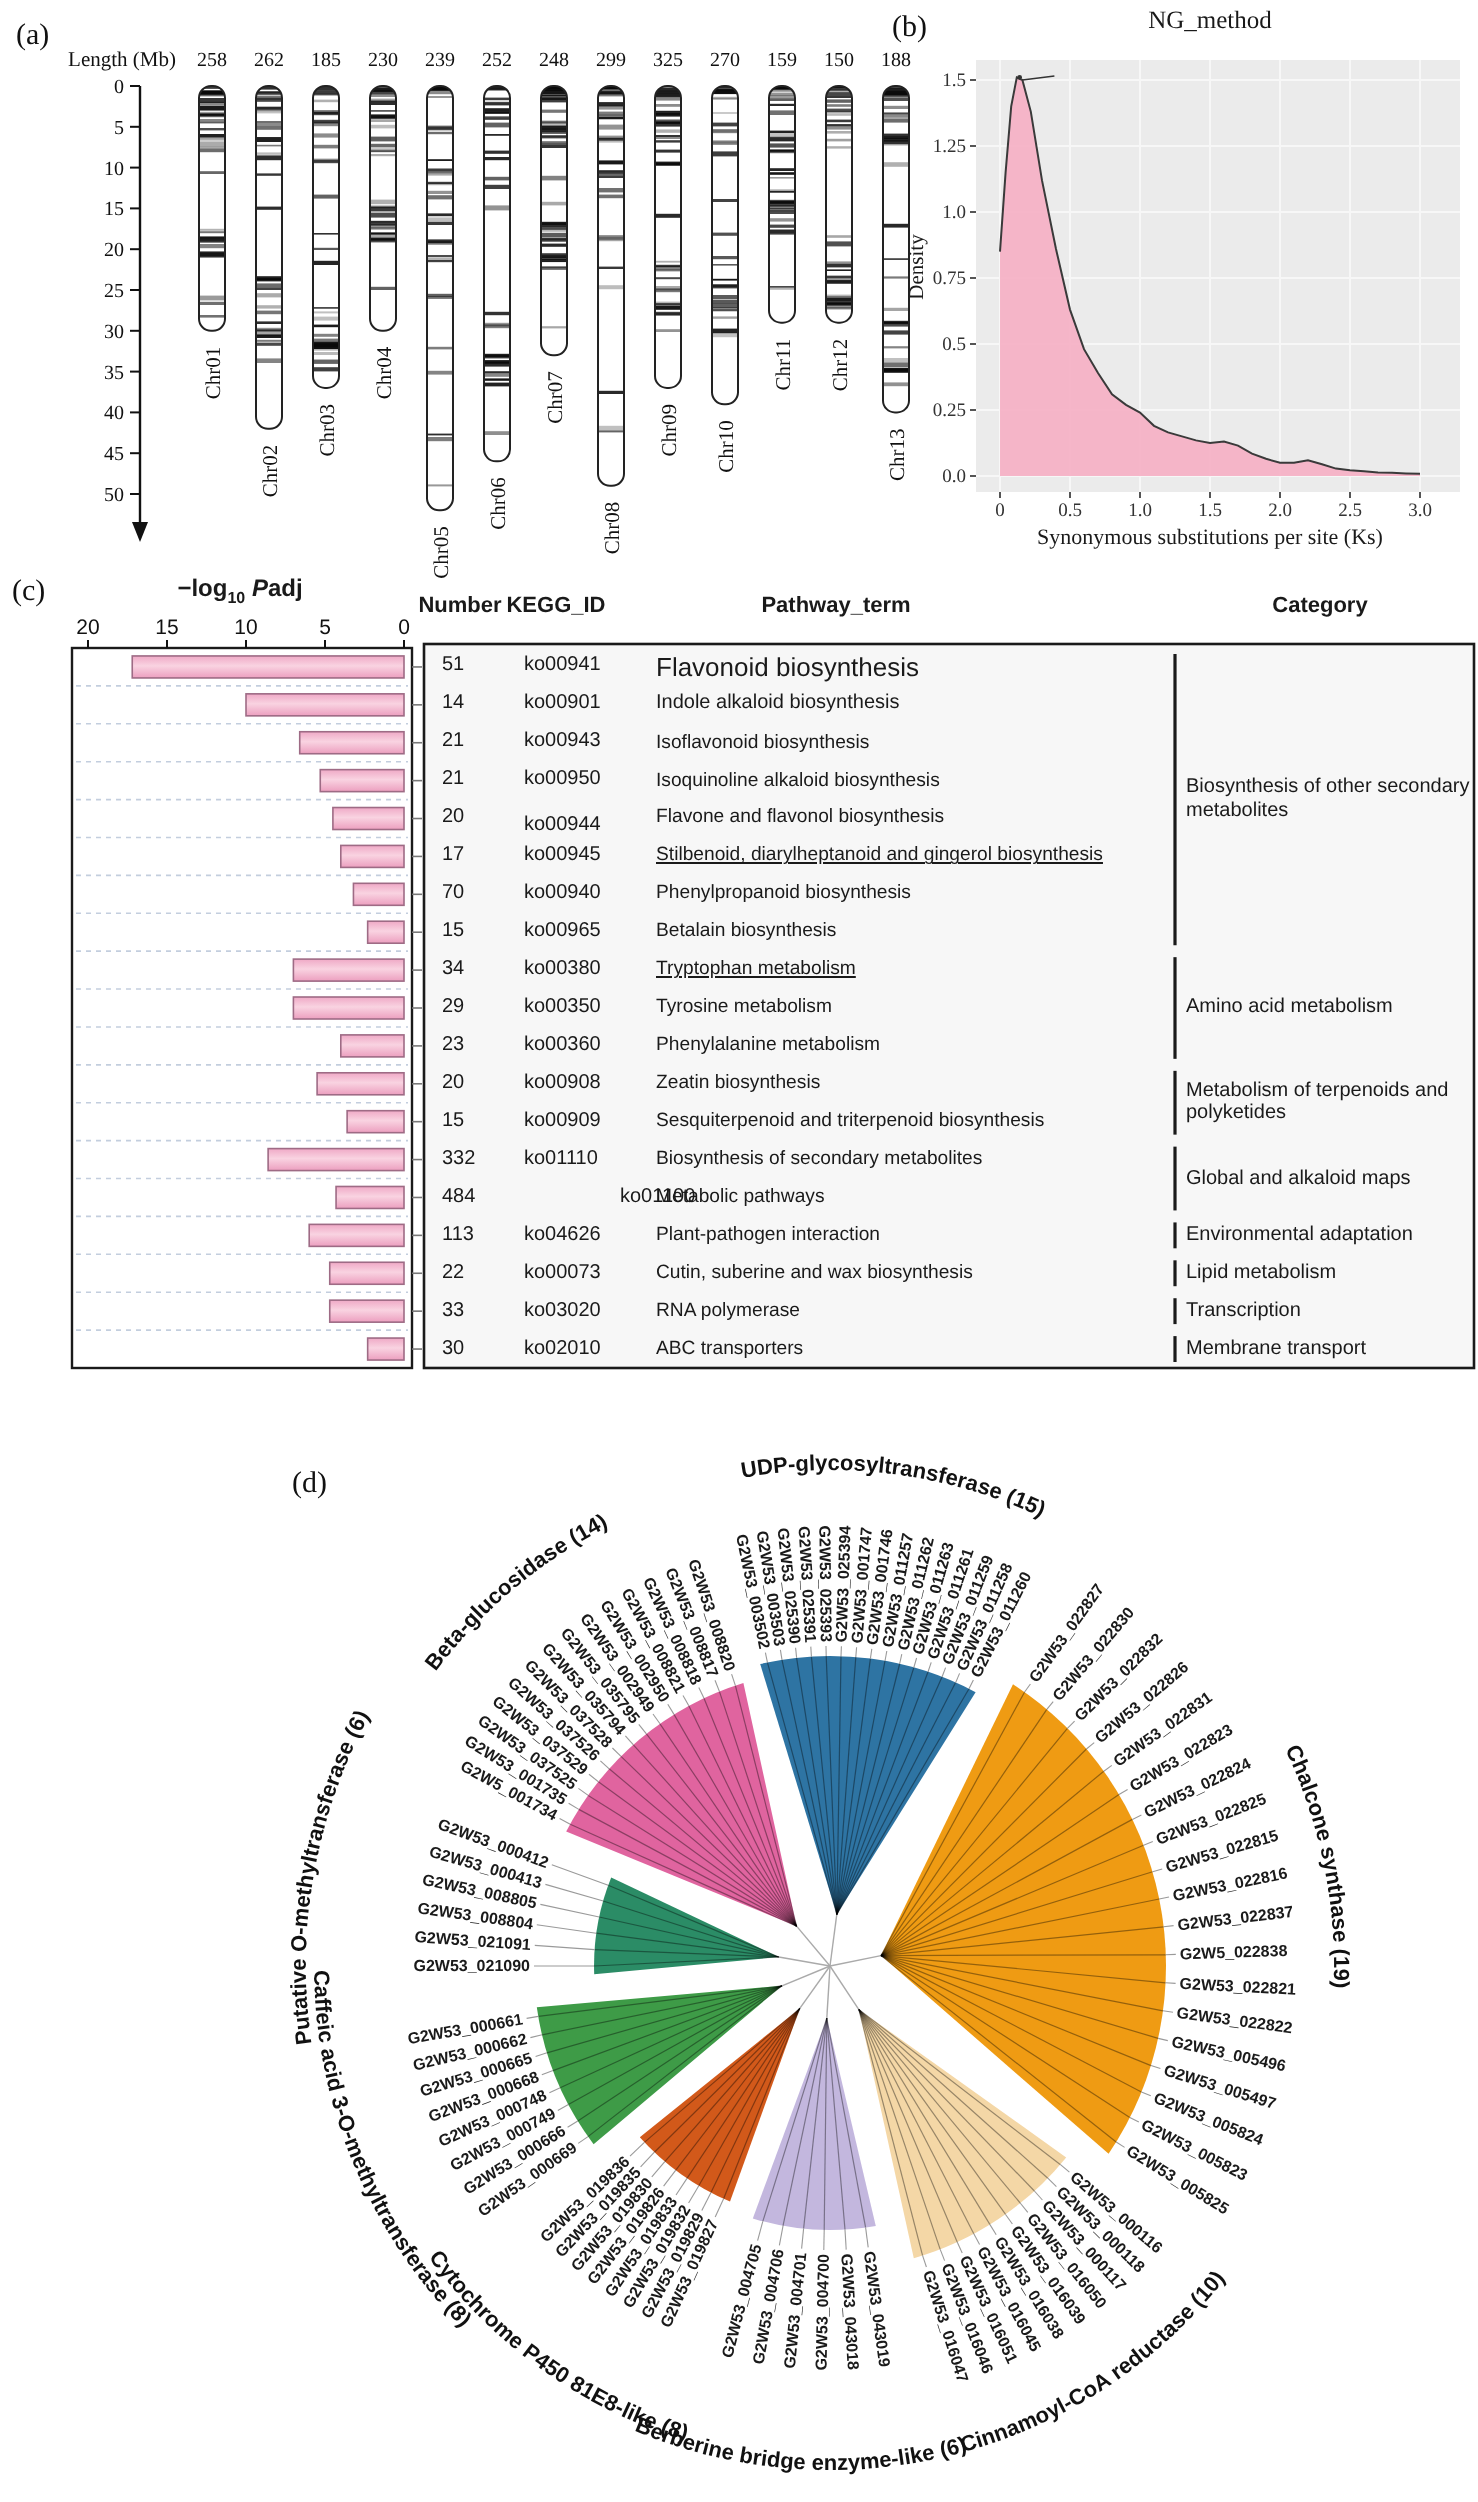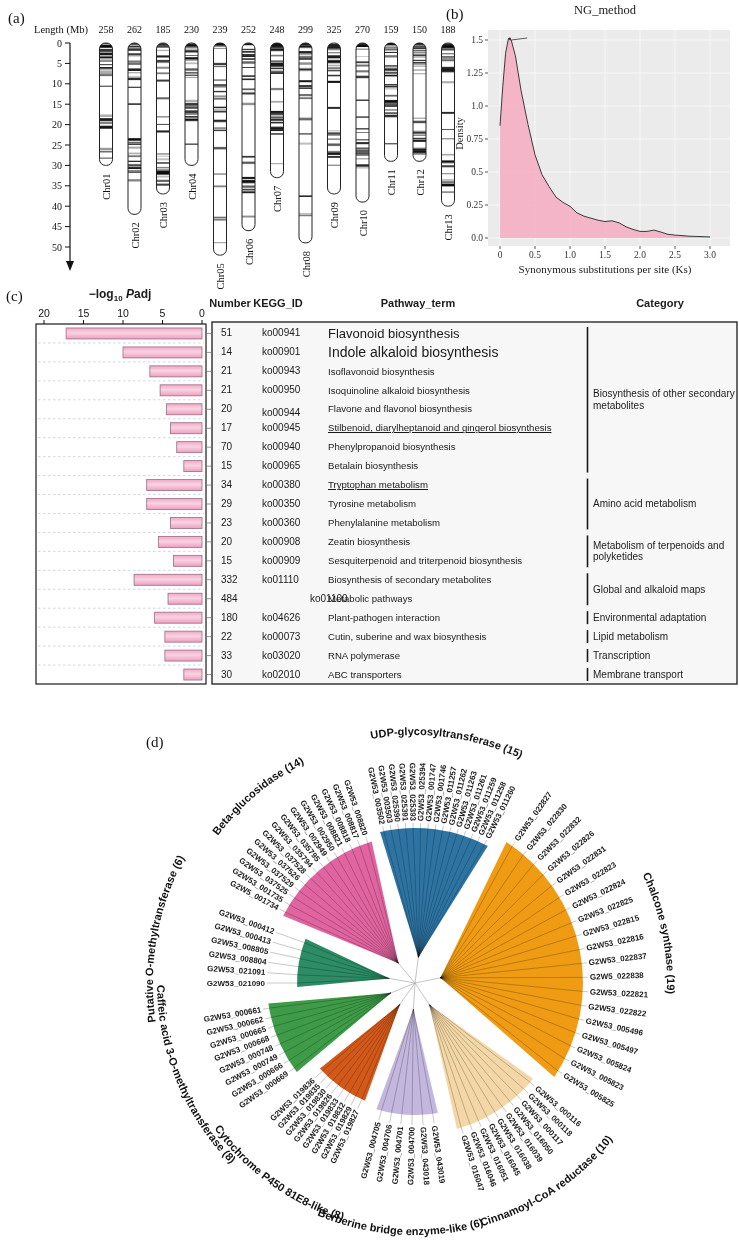--- a/index.html
+++ b/index.html
@@ -791,21 +791,21 @@
       <line x1="587.5" y1="340.1578947368421" x2="587.5" y2="353.1052631578947" stroke="#1a1a1a" stroke-width="1.6"></line>
       <line x1="587.5" y1="359.1052631578947" x2="587.5" y2="372.0526315789473" stroke="#1a1a1a" stroke-width="1.6"></line>
       <line x1="587.5" y1="378.0526315789473" x2="587.5" y2="391" stroke="#1a1a1a" stroke-width="1.6"></line>
     </svg>
   <div id="tbl-c">
       <div class="abs rowtxt" style="left: 221px; top: 324px; width: 34px; height: 18.9474px; display: flex; align-items: center;">51</div>
       <div class="abs rowtxt" style="left: 262px; top: 324px; width: 52px; height: 18.9474px; display: flex; align-items: center;">ko00941</div>
       <div class="abs rowtxt" style="left: 328px; top: 324px; width: 256px; height: 18.9474px; display: flex; align-items: center; font-size: 13px;">Flavonoid biosynthesis</div>
       <div class="abs rowtxt" style="left: 221px; top: 342.95px; width: 34px; height: 18.9474px; display: flex; align-items: center;">14</div>
       <div class="abs rowtxt" style="left: 262px; top: 342.95px; width: 52px; height: 18.9474px; display: flex; align-items: center;">ko00901</div>
-      <div class="abs rowtxt" style="left: 328px; top: 342.95px; width: 256px; height: 18.9474px; display: flex; align-items: center; font-size: 14px;">Indole alkaloid biosynthesis</div>
+      <div class="abs rowtxt" style="left: 328px; top: 342.95px; width: 256px; height: 18.9474px; display: flex; align-items: center; font-size: 10px;">Indole alkaloid biosynthesis</div>
       <div class="abs rowtxt" style="left: 221px; top: 361.89px; width: 34px; height: 18.9474px; display: flex; align-items: center;">21</div>
       <div class="abs rowtxt" style="left: 262px; top: 361.89px; width: 52px; height: 18.9474px; display: flex; align-items: center;">ko00943</div>
       <div class="abs rowtxt" style="left: 328px; top: 361.89px; width: 256px; height: 18.9474px; display: flex; align-items: center; font-size: 9.6px;">Isoflavonoid biosynthesis</div>
       <div class="abs rowtxt" style="left: 221px; top: 380.84px; width: 34px; height: 18.9474px; display: flex; align-items: center;">21</div>
       <div class="abs rowtxt" style="left: 262px; top: 380.84px; width: 52px; height: 18.9474px; display: flex; align-items: center;">ko00950</div>
       <div class="abs rowtxt" style="left: 328px; top: 380.84px; width: 256px; height: 18.9474px; display: flex; align-items: center; font-size: 9.6px;">Isoquinoline alkaloid biosynthesis</div>
       <div class="abs rowtxt" style="left: 221px; top: 399.79px; width: 34px; height: 18.9474px; display: flex; align-items: center;">20</div>
       <div class="abs rowtxt" style="left: 262px; top: 404px; width: 52px; height: 18.9474px; display: flex; align-items: center;">ko00944</div>
       <div class="abs rowtxt" style="left: 328px; top: 399.79px; width: 256px; height: 18.9474px; display: flex; align-items: center; font-size: 9.6px;">Flavone and flavonol biosynthesis</div>
       <div class="abs rowtxt" style="left: 221px; top: 418.74px; width: 34px; height: 18.9474px; display: flex; align-items: center;">17</div>
@@ -831,21 +831,21 @@
       <div class="abs rowtxt" style="left: 328px; top: 532.42px; width: 256px; height: 18.9474px; display: flex; align-items: center; font-size: 9.6px;">Zeatin biosynthesis</div>
       <div class="abs rowtxt" style="left: 221px; top: 551.37px; width: 34px; height: 18.9474px; display: flex; align-items: center;">15</div>
       <div class="abs rowtxt" style="left: 262px; top: 551.37px; width: 52px; height: 18.9474px; display: flex; align-items: center;">ko00909</div>
       <div class="abs rowtxt" style="left: 328px; top: 551.37px; width: 256px; height: 18.9474px; display: flex; align-items: center; font-size: 9.6px;">Sesquiterpenoid and triterpenoid biosynthesis</div>
       <div class="abs rowtxt" style="left: 221px; top: 570.32px; width: 34px; height: 18.9474px; display: flex; align-items: center;">332</div>
       <div class="abs rowtxt" style="left: 262px; top: 570.32px; width: 52px; height: 18.9474px; display: flex; align-items: center;">ko01110</div>
       <div class="abs rowtxt" style="left: 328px; top: 570.32px; width: 256px; height: 18.9474px; display: flex; align-items: center; font-size: 9.6px;">Biosynthesis of secondary metabolites</div>
       <div class="abs rowtxt" style="left: 221px; top: 589.26px; width: 34px; height: 18.9474px; display: flex; align-items: center;">484</div>
       <div class="abs rowtxt" style="left: 262px; top: 589.26px; width: 52px; height: 18.9474px; display: flex; align-items: center; margin-left: 48px;">ko01100</div>
       <div class="abs rowtxt" style="left: 328px; top: 589.26px; width: 256px; height: 18.9474px; display: flex; align-items: center; font-size: 9.6px;">Metabolic pathways</div>
-      <div class="abs rowtxt" style="left: 221px; top: 608.21px; width: 34px; height: 18.9474px; display: flex; align-items: center;">180</div>
+      <div class="abs rowtxt" style="left: 221px; top: 608.21px; width: 34px; height: 18.9474px; display: flex; align-items: center;">113</div>
       <div class="abs rowtxt" style="left: 262px; top: 608.21px; width: 52px; height: 18.9474px; display: flex; align-items: center;">ko04626</div>
       <div class="abs rowtxt" style="left: 328px; top: 608.21px; width: 256px; height: 18.9474px; display: flex; align-items: center; font-size: 9.6px;">Plant-pathogen interaction</div>
       <div class="abs rowtxt" style="left: 221px; top: 627.16px; width: 34px; height: 18.9474px; display: flex; align-items: center;">22</div>
       <div class="abs rowtxt" style="left: 262px; top: 627.16px; width: 52px; height: 18.9474px; display: flex; align-items: center;">ko00073</div>
       <div class="abs rowtxt" style="left: 328px; top: 627.16px; width: 256px; height: 18.9474px; display: flex; align-items: center; font-size: 9.6px;">Cutin, suberine and wax biosynthesis</div>
       <div class="abs rowtxt" style="left: 221px; top: 646.11px; width: 34px; height: 18.9474px; display: flex; align-items: center;">33</div>
       <div class="abs rowtxt" style="left: 262px; top: 646.11px; width: 52px; height: 18.9474px; display: flex; align-items: center;">ko03020</div>
       <div class="abs rowtxt" style="left: 328px; top: 646.11px; width: 256px; height: 18.9474px; display: flex; align-items: center; font-size: 9.6px;">RNA polymerase</div>
       <div class="abs rowtxt" style="left: 221px; top: 665.05px; width: 34px; height: 18.9474px; display: flex; align-items: center;">30</div>
       <div class="abs rowtxt" style="left: 262px; top: 665.05px; width: 52px; height: 18.9474px; display: flex; align-items: center;">ko02010</div>

